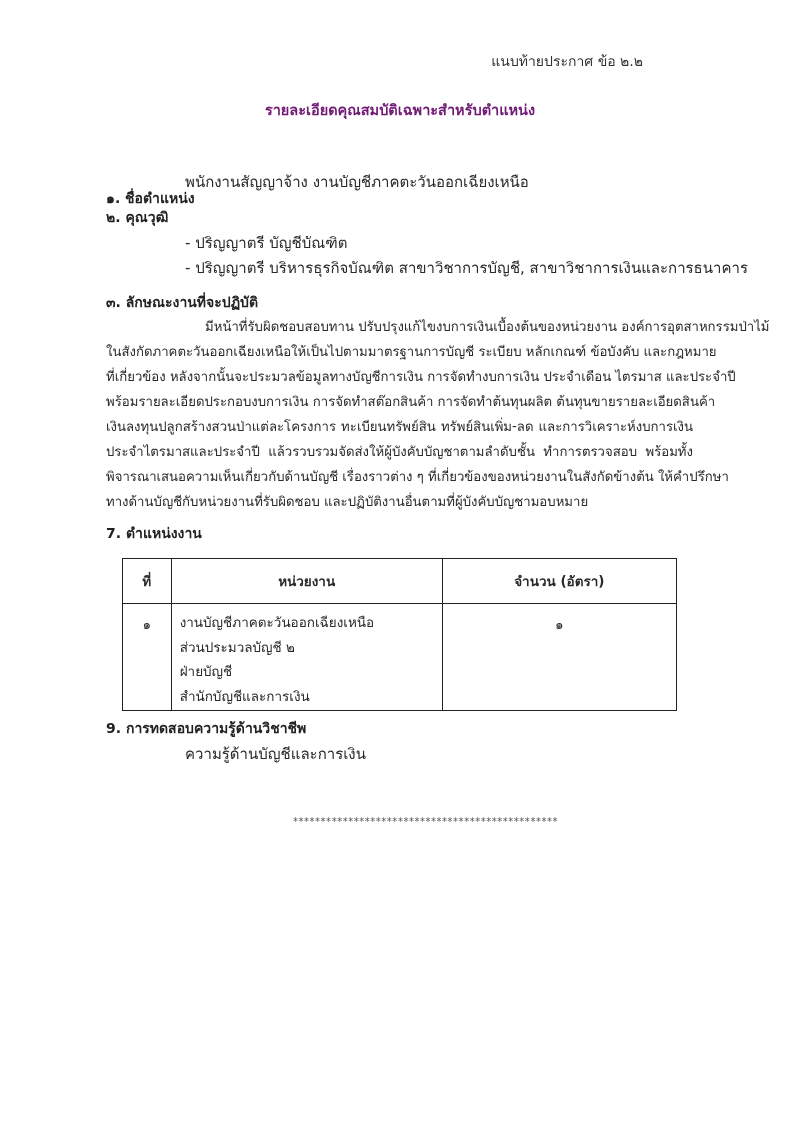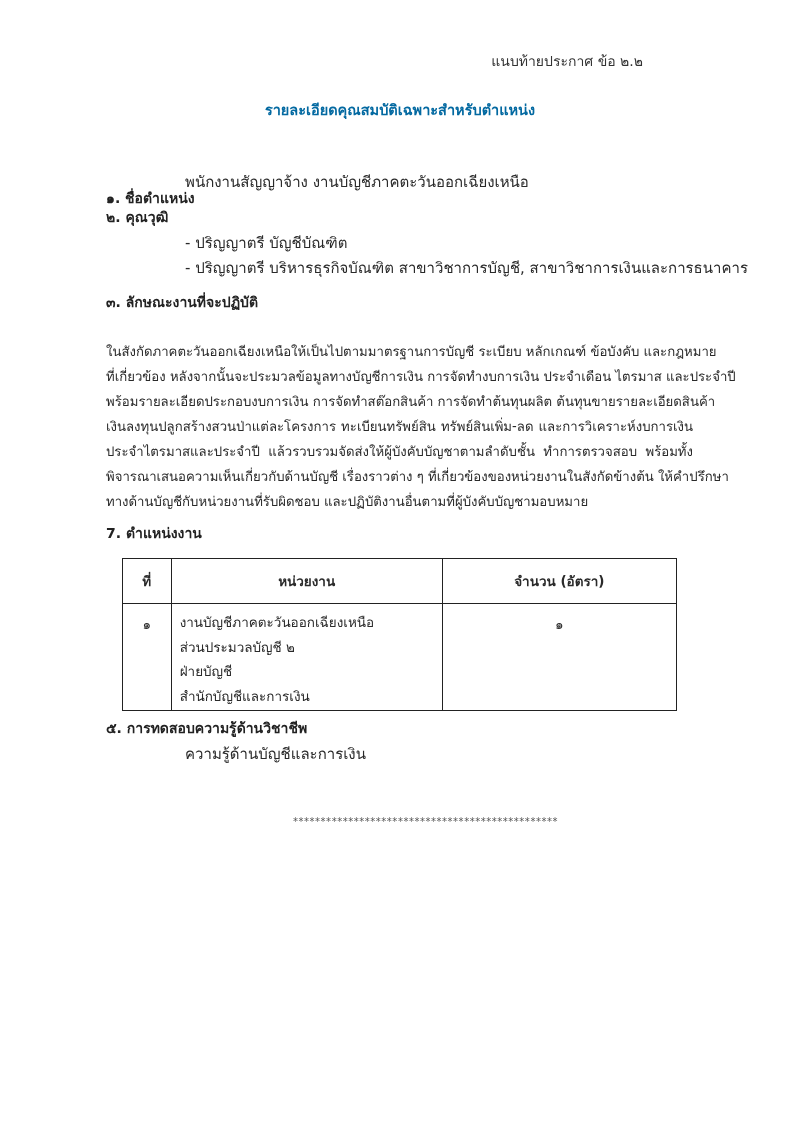--- a/index.html
+++ b/index.html
@@ -29,21 +29,21 @@
       color: #333;
     }
     .doc-title {
       position: absolute;
       top: 98px;
       left: 0;
       width: 800px;
       text-align: center;
       font-weight: bold;
       font-size: 14.5px;
-      color: #0369a1;
+      color: #701a75;
     }
     .section-heading {
       position: absolute;
       left: 106px;
       font-weight: bold;
       font-size: 14px;
       color: #222;
     }
     .line {
       position: absolute;
@@ -126,20 +126,21 @@
   <div class="doc-title">รายละเอียดคุณสมบัติเฉพาะสำหรับตำแหน่ง</div>
 
   <div class="section-heading" style="top:145px;margin-top:42px;">๑. ชื่อตำแหน่ง</div>
   <div class="line" style="top:170px; left:185px;">พนักงานสัญญาจ้าง งานบัญชีภาคตะวันออกเฉียงเหนือ</div>
 
   <div class="section-heading" style="top:206px;">๒. คุณวุฒิ</div>
   <div class="line" style="top:231px; left:185px;">- ปริญญาตรี  บัญชีบัณฑิต</div>
   <div class="line" style="top:256px; left:185px;">- ปริญญาตรี  บริหารธุรกิจบัณฑิต สาขาวิชาการบัญชี, สาขาวิชาการเงินและการธนาคาร</div>
 
   <div class="section-heading" style="top:291px;">๓. ลักษณะงานที่จะปฏิบัติ</div>
+  <div class="body-line first" style="top:316px;">มีหน้าที่รับผิดชอบสอบทาน ปรับปรุงแก้ไขงบการเงินเบื้องต้นของหน่วยงาน องค์การอุตสาหกรรมป่าไม้</div>
   <div class="body-line" style="top:341px;">ในสังกัดภาคตะวันออกเฉียงเหนือให้เป็นไปตามมาตรฐานการบัญชี ระเบียบ หลักเกณฑ์ ข้อบังคับ และกฎหมาย</div>
   <div class="body-line" style="top:366px;">ที่เกี่ยวข้อง หลังจากนั้นจะประมวลข้อมูลทางบัญชีการเงิน การจัดทำงบการเงิน ประจำเดือน ไตรมาส และประจำปี</div>
   <div class="body-line" style="top:391px;">พร้อมรายละเอียดประกอบงบการเงิน การจัดทำสต๊อกสินค้า การจัดทำต้นทุนผลิต ต้นทุนขายรายละเอียดสินค้า</div>
   <div class="body-line" style="top:416px;">เงินลงทุนปลูกสร้างสวนป่าแต่ละโครงการ ทะเบียนทรัพย์สิน ทรัพย์สินเพิ่ม-ลด และการวิเคราะห์งบการเงิน</div>
   <div class="body-line" style="top:441px;">ประจำไตรมาสและประจำปี แล้วรวบรวมจัดส่งให้ผู้บังคับบัญชาตามลำดับชั้น ทำการตรวจสอบ พร้อมทั้ง</div>
   <div class="body-line" style="top:466px;">พิจารณาเสนอความเห็นเกี่ยวกับด้านบัญชี เรื่องราวต่าง ๆ ที่เกี่ยวข้องของหน่วยงานในสังกัดข้างต้น ให้คำปรึกษา</div>
   <div class="body-line last" style="top:491px;">ทางด้านบัญชีกับหน่วยงานที่รับผิดชอบ และปฏิบัติงานอื่นตามที่ผู้บังคับบัญชามอบหมาย</div>
 
   <div class="section-heading" style="top:522px;">7. ตำแหน่งงาน</div>
 
@@ -162,18 +163,18 @@
           <span class="unit-line">ฝ่ายบัญชี</span>
           <span class="unit-line">สำนักบัญชีและการเงิน</span>
         </td>
         <td class="td-count">
           <span>๑</span>
         </td>
       </tr>
     </tbody>
   </table>
 
-  <div class="section-heading" style="top:717px;">๕. การทดสอบความรู้ด้านวิชาชีพ</div>
+  <div class="section-heading" style="top:717px;">9. การทดสอบความรู้ด้านวิชาชีพ</div>
   <div class="line" style="top:742px; left:185px;">ความรู้ด้านบัญชีและการเงิน</div>
 
   <div class="separator">************************************************</div>
 
 </div>
 
 </body></html>

